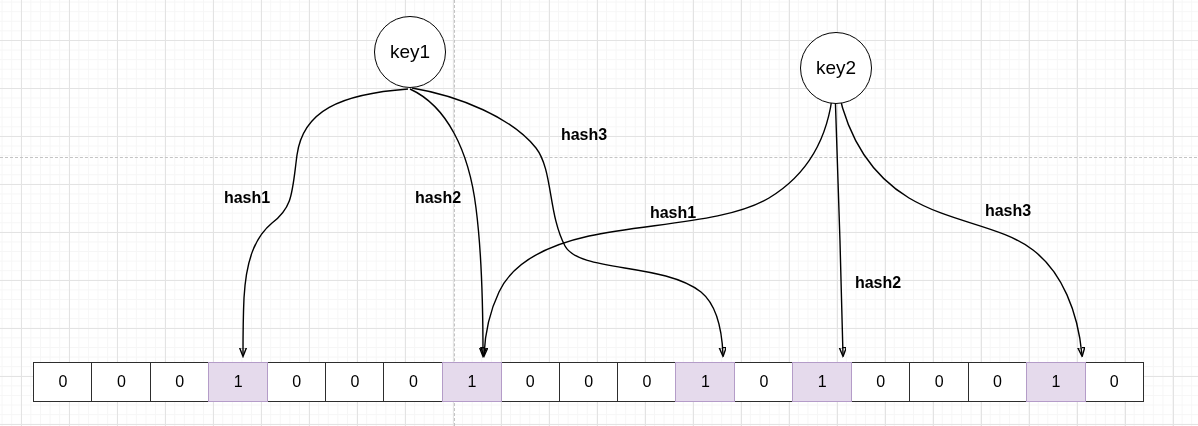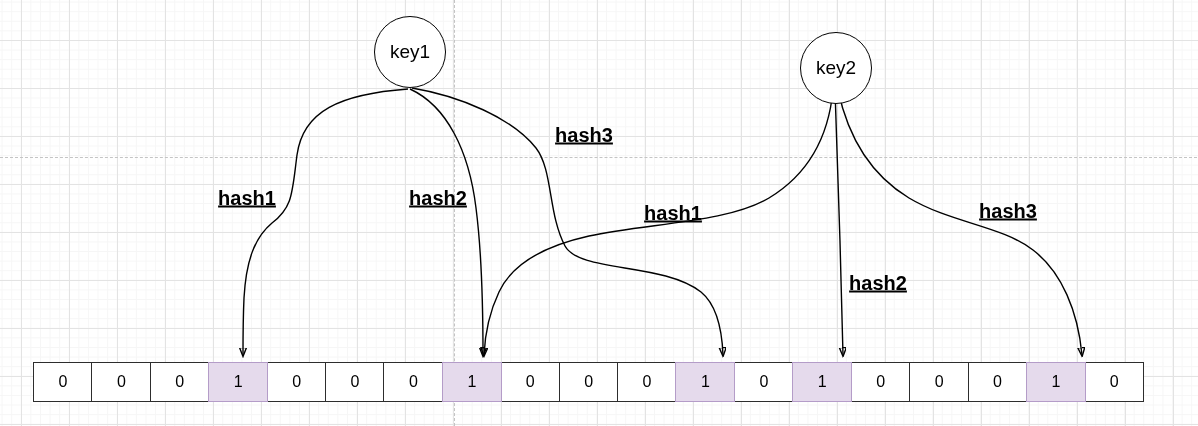--- a/index.html
+++ b/index.html
@@ -38,24 +38,23 @@
     border:1.6px solid #000000;border-radius:50%;
     background:#ffffff;
     display:flex;align-items:center;justify-content:center;
     font-size:19px;color:#000000;
     box-sizing:border-box;
   }
 
   .hash-label{
     position:absolute;z-index:4;
     transform:translate(-50%,-50%);
-    font-size:20px;font-weight:bold;color:#000000;
+    font-size:16px;font-weight:bold;color:#000000;
     white-space:nowrap;
     background:transparent;
-    text-decoration:underline;
   }
 
   .bit-array{position:absolute;z-index:3;display:flex;}
   .bit-cell{
     box-sizing:border-box;
     border:1.6px solid #2d2d2d;
     margin-left:-1.6px;
     background:#ffffff;
     display:flex;align-items:center;justify-content:center;
     font-size:16px;color:#000000;

